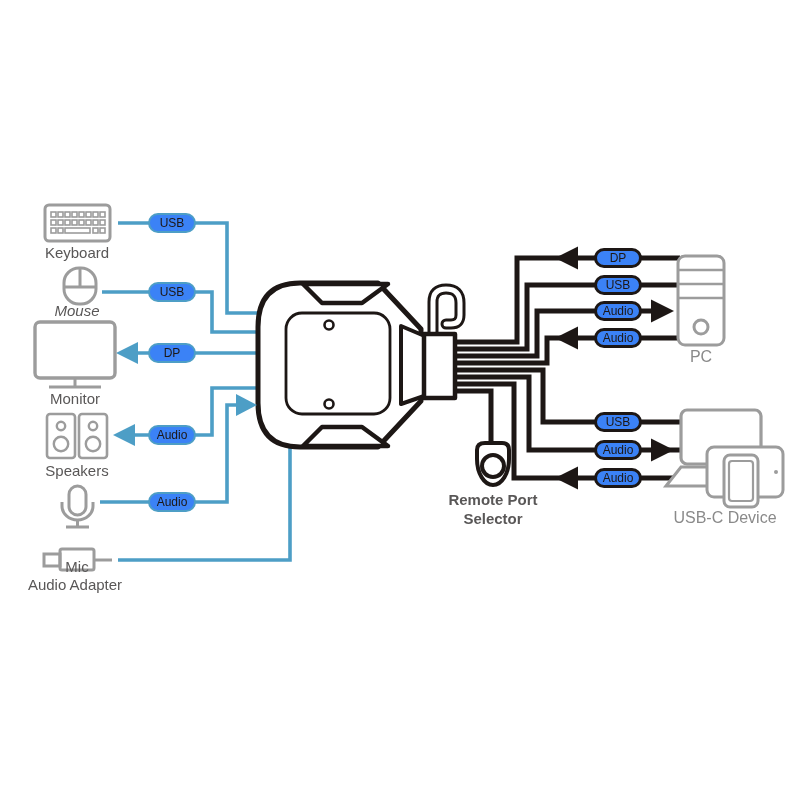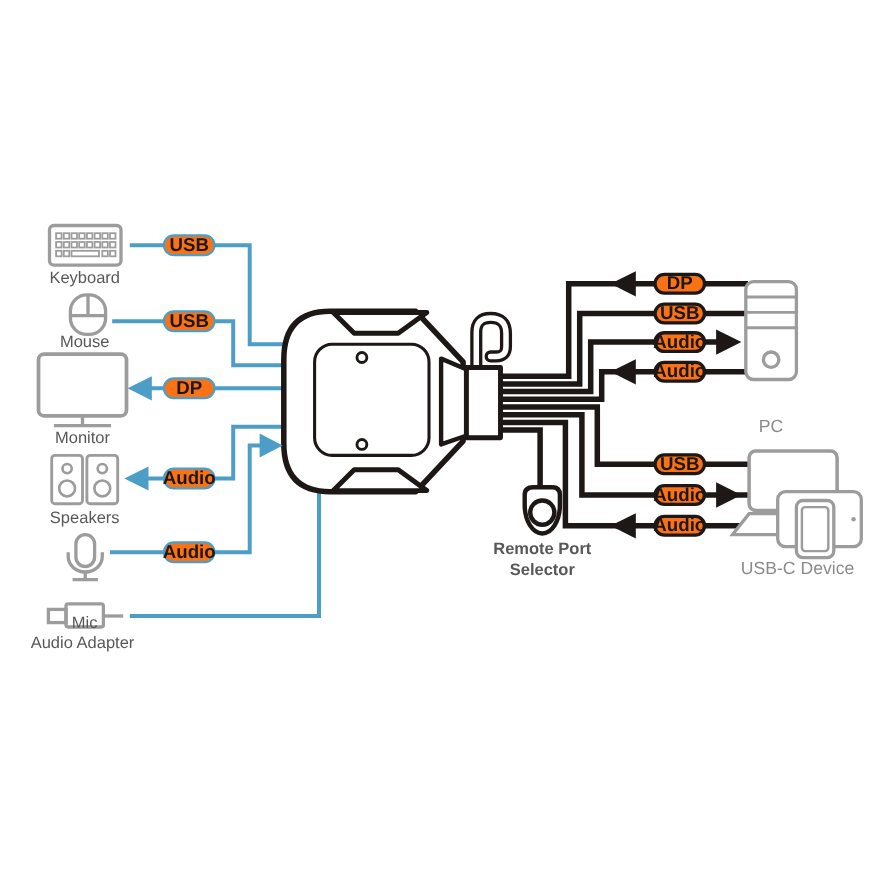--- a/index.html
+++ b/index.html
@@ -13,23 +13,23 @@
   
   .ln-b{stroke:var(--blue);stroke-width:3.6;fill:none;}
   .ln-k{stroke:var(--line-black);stroke-width:5;fill:none;}
   .ar-b{fill:var(--blue);stroke:none;}
   .ar-k{fill:var(--line-black);stroke:none;}
   .shape{stroke:var(--line-black);fill:#fff;stroke-linejoin:round;}
   .g-ln{stroke:var(--icon-gray);fill:none;}
   .g-sh{stroke:var(--icon-gray);fill:#fff;}
   .g-fill{fill:var(--icon-gray);stroke:none;}
   
-  .pill{position:absolute;width:48px;height:20px;background:#f97316;border-radius:11px;
+  .pill{position:absolute;width:48px;height:20px;background:#3b82f6;border-radius:11px;
         box-sizing:border-box;display:flex;align-items:center;justify-content:center;
-        font-size:17px;font-weight:bold;color:var(--line-black);letter-spacing:0;}
+        font-size:12px;font-weight:normal;color:var(--line-black);letter-spacing:0;}
   .pill.b{border:2.5px solid var(--blue);}
   .pill.k{border:3px solid var(--line-black);}
   
   .lbl{position:absolute;transform:translateX(-50%);font-size:15px;color:var(--label-dark);
        text-align:center;white-space:nowrap;line-height:19px;}
   .lbl.light{color:var(--label-light);font-size:16px;}
   .lbl.wrap{white-space:normal;width:112px;font-weight:bold;}
 </style>
 </head>
 <body>
@@ -167,22 +167,22 @@
 
   <div class="pill k" style="left:594px;top:248px;">DP</div>
   <div class="pill k" style="left:594px;top:275px;">USB</div>
   <div class="pill k" style="left:594px;top:301px;">Audio</div>
   <div class="pill k" style="left:594px;top:328px;">Audio</div>
   <div class="pill k" style="left:594px;top:412px;">USB</div>
   <div class="pill k" style="left:594px;top:440px;">Audio</div>
   <div class="pill k" style="left:594px;top:468px;">Audio</div>
 
   <div class="lbl" style="left:77px;top:243px;">Keyboard</div>
-  <div class="lbl" style="left:77px;top:301px;">Mouse</div>
+  <div class="lbl" style="left:77px;top:301px;font-style:italic;">Mouse</div>
   <div class="lbl" style="left:75px;top:389px;text-align:center;">Monitor</div>
   <div class="lbl" style="left:77px;top:461px;text-align:center;">Speakers</div>
   <div class="lbl" style="left:77px;top:557px;">Mic</div>
   <div class="lbl" style="left:75px;top:575px;">Audio Adapter</div>
-  <div class="lbl light" style="left:701px;top:347px;margin-top:32px;">PC</div>
+  <div class="lbl light" style="left:701px;top:347px;">PC</div>
   <div class="lbl light" style="left:725px;top:508px;">USB-C Device</div>
   <div class="lbl wrap" style="left:493px;top:490px;">Remote Port Selector</div>
 
 </div>
 
 </body></html>

